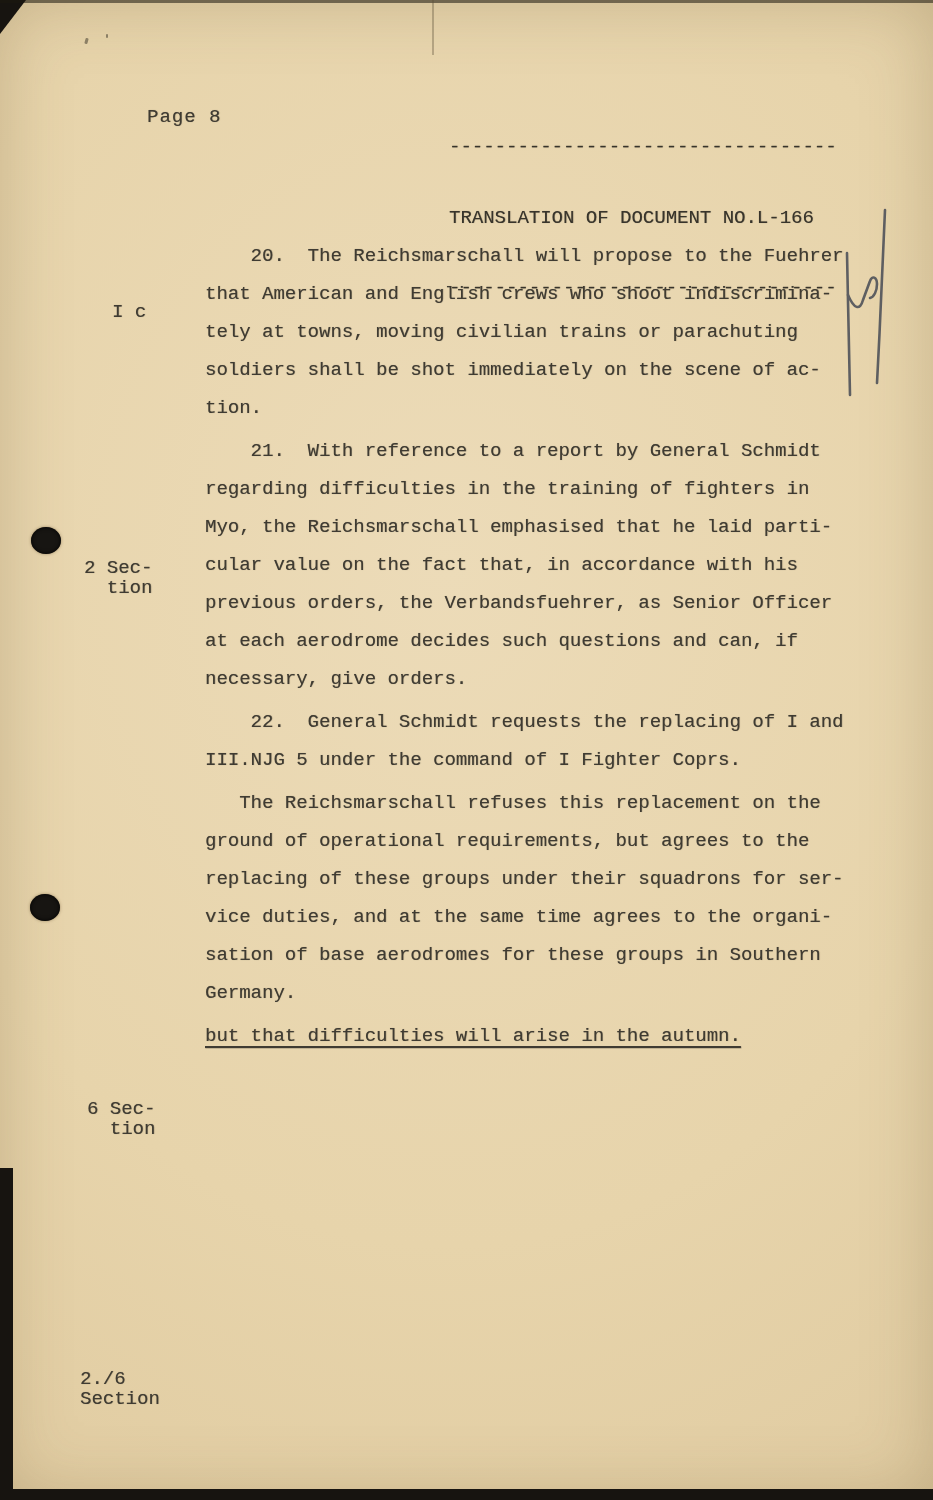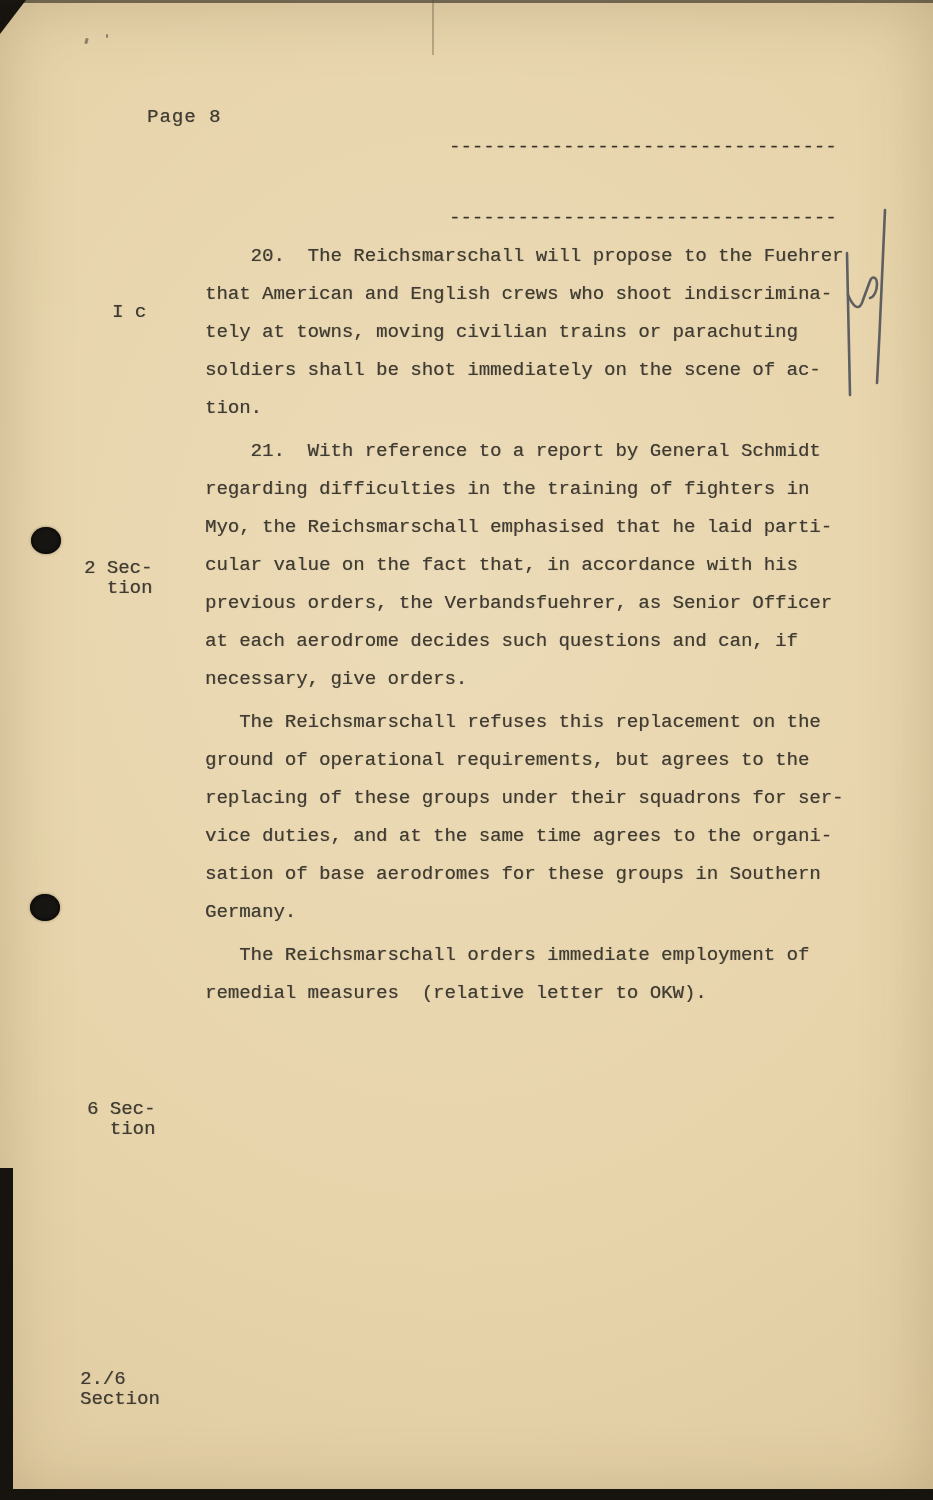--- a/index.html
+++ b/index.html
@@ -108,20 +108,21 @@
 </style>
 </head>
 <body>
 
 <div class="page">
 
   <div class="typed page-label">Page 8</div>
 
   <div class="typed header-block">
     <div class="header-line">----------------------------------</div>
+    <div class="header-line">TRANSLATION OF DOCUMENT NO.L-166</div>
     <div class="header-line">----------------------------------</div>
   </div>
 
   <div class="typed margin-note note-ic">I c</div>
   <div class="typed margin-note note-2sec">2 Sec-
   tion</div>
   <div class="typed margin-note note-4sec">6 Sec-
   tion</div>
   <div class="typed margin-note note-26sec">2./6
 Section</div>
@@ -132,28 +133,29 @@
 tely at towns, moving civilian trains or parachuting
 soldiers shall be shot immediately on the scene of ac-
 tion.</p>
     <p class="typed">    21.  With reference to a report by General Schmidt
 regarding difficulties in the training of fighters in
 Myo, the Reichsmarschall emphasised that he laid parti-
 cular value on the fact that, in accordance with his
 previous orders, the Verbandsfuehrer, as Senior Officer
 at each aerodrome decides such questions and can, if
 necessary, give orders.</p>
+    <p class="typed">    22.  General Schmidt requests the replacing of I and
+III.NJG 5 under the command of I Fighter Coprs.</p>
     <p class="typed">   The Reichsmarschall refuses this replacement on the
 ground of operational requirements, but agrees to the
 replacing of these groups under their squadrons for ser-
 vice duties, and at the same time agrees to the organi-
 sation of base aerodromes for these groups in Southern
 Germany.</p>
-    <p class="typed">   The Reichsmarschall orders immediate employment of
-remedial measures  (relative letter to OKW).</p>
+    <p class="typed underlined">but that difficulties will arise in the autumn.</p>
   </main>
 
   <svg class="pen-marks" viewBox="0 0 80 215" xmlns="http://www.w3.org/2000/svg">
     <g fill="none" stroke="#474b55" stroke-width="2.6" stroke-linecap="round" opacity="0.85">
       <path d="M17,58 C18,105 19,155 20,200"></path>
       <path d="M55,15 C53,70 50,130 47,188"></path>
       <path d="M18,100 C24,114 30,116 33,105 L40,86 C42,80 47,82 47,89 C47,96 44,102 40,103"></path>
     </g>
   </svg>
 

